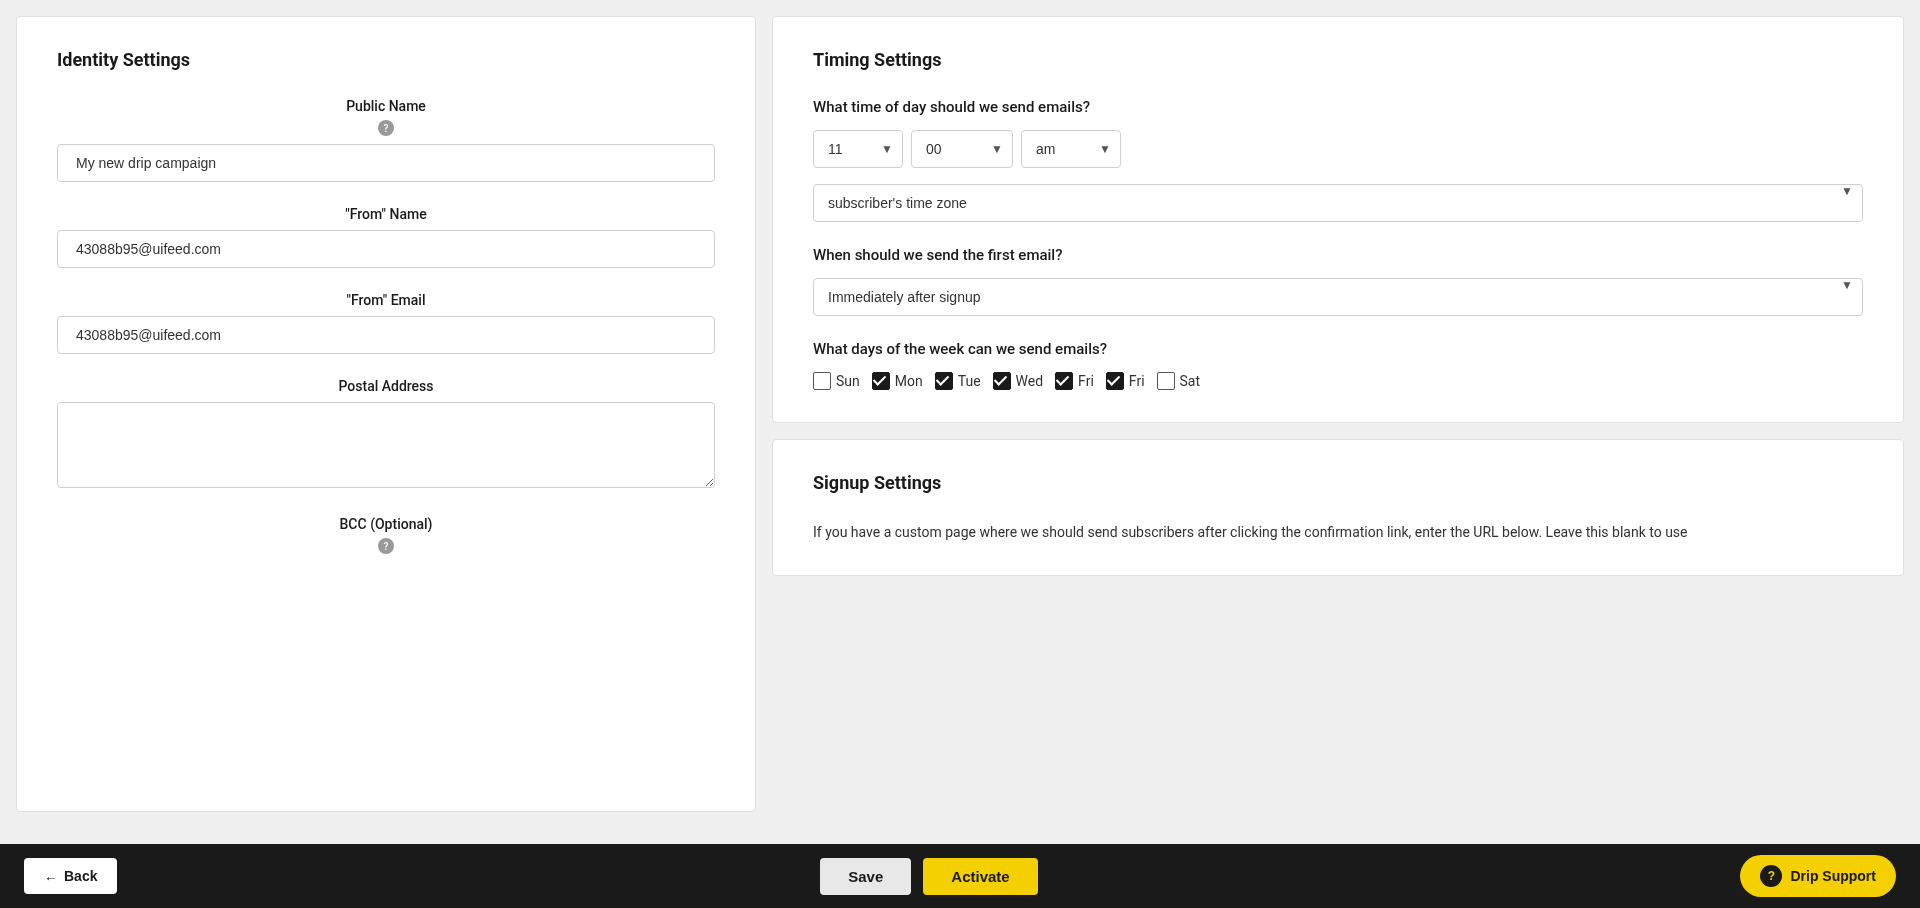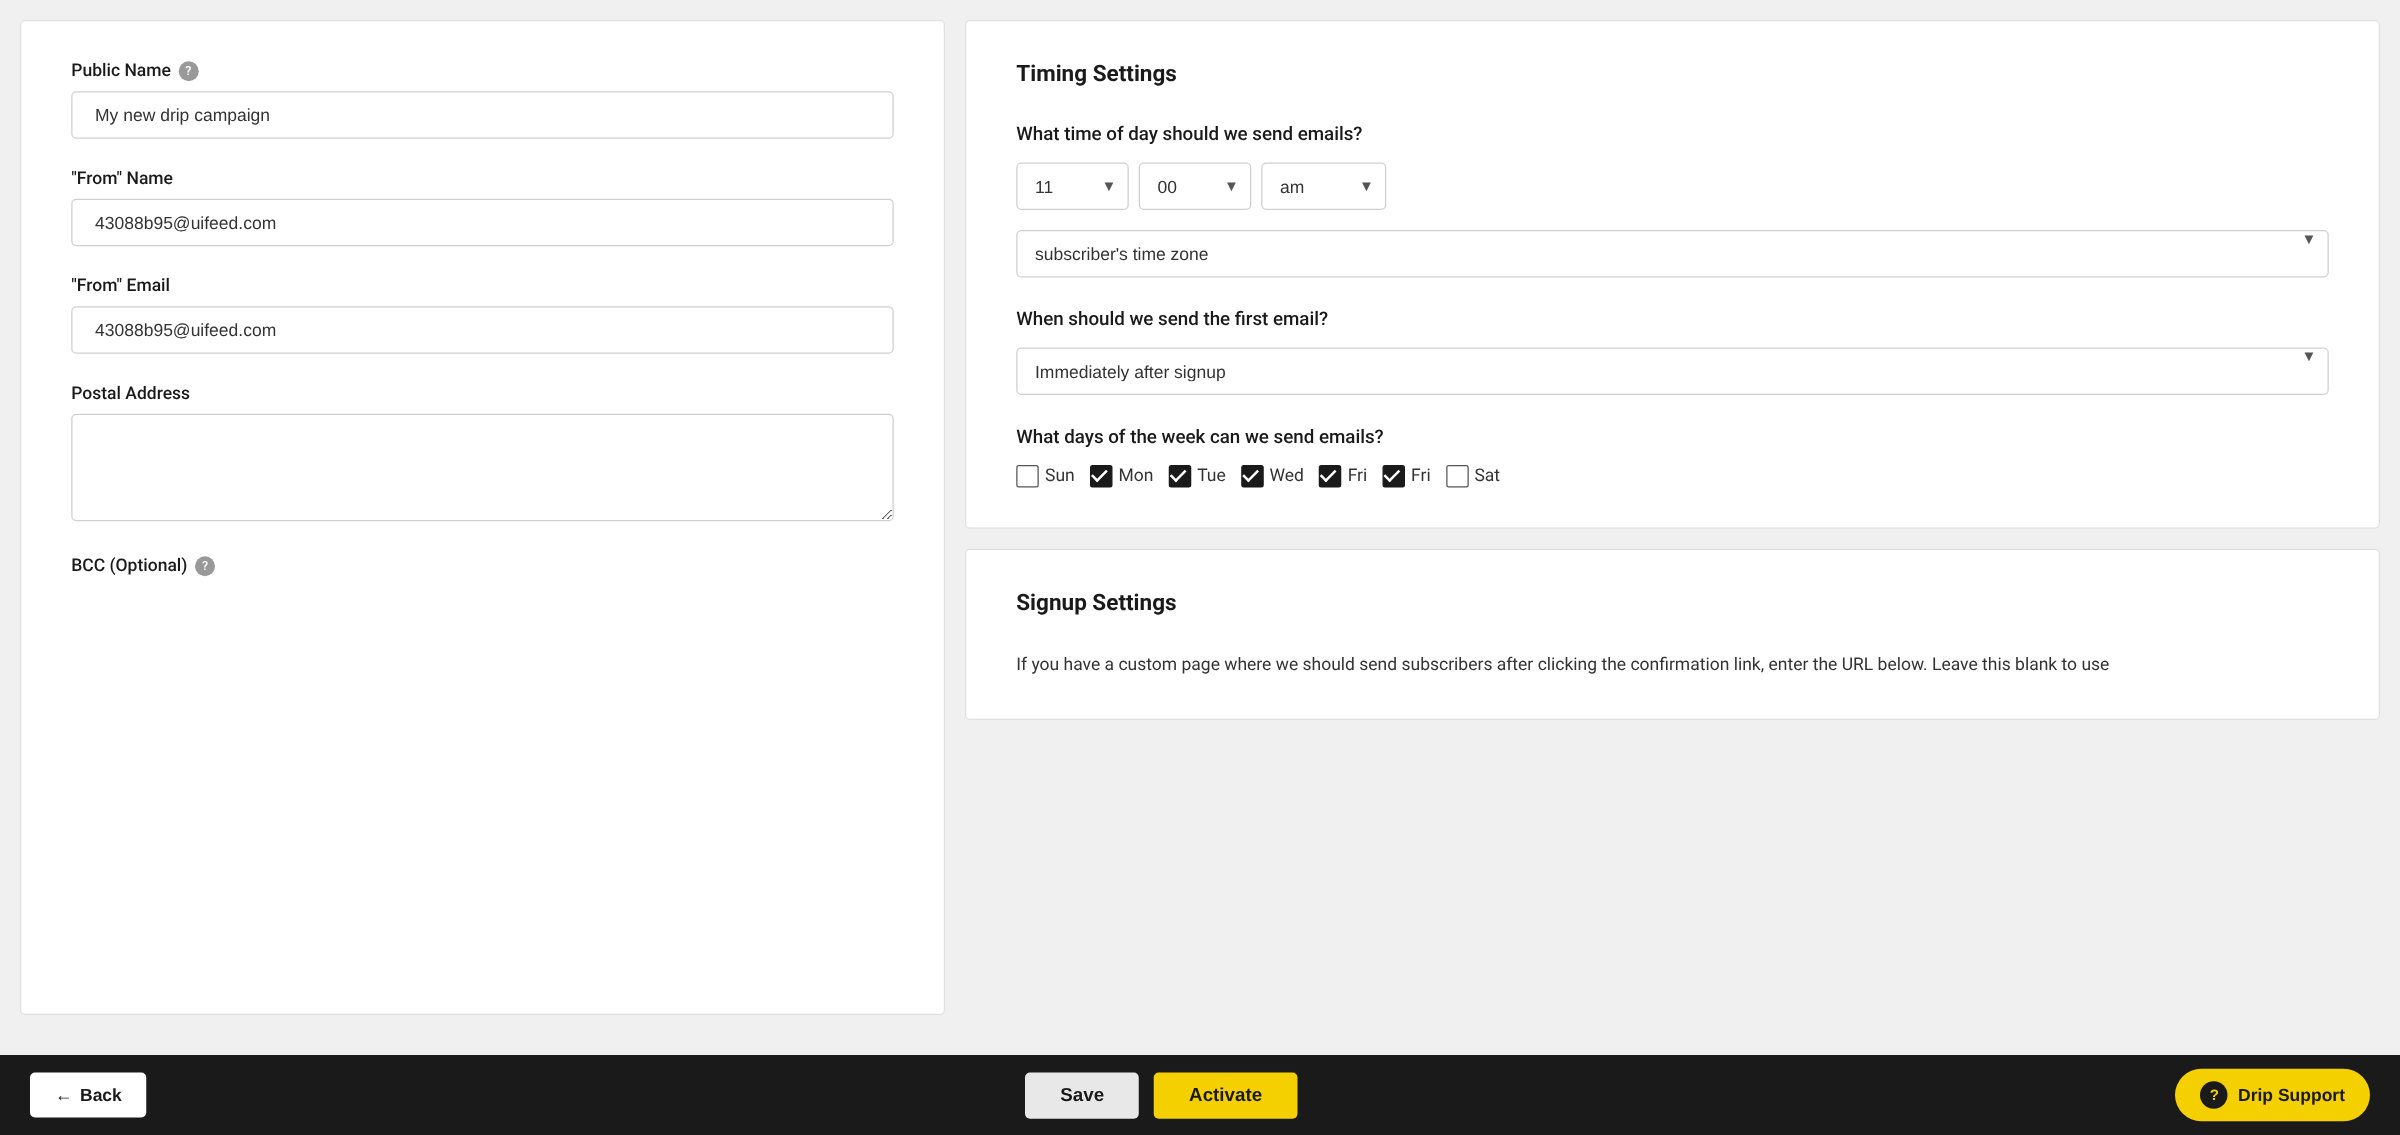--- a/index.html
+++ b/index.html
@@ -40,20 +40,21 @@
     }
 
     .field-label {
       font-size: 14px;
       font-weight: 500;
       color: #1a1a1a;
       margin-bottom: 8px;
       display: flex;
       align-items: center;
       gap: 6px;
+      flex-direction: column;
     }
 
     .field-label .help-icon {
       width: 16px;
       height: 16px;
       border-radius: 50%;
       background: #999;
       color: white;
       font-size: 10px;
       display: inline-flex;
@@ -129,21 +130,21 @@
       border-radius: 4px;
       padding: 10px 36px 10px 14px;
       font-size: 14px;
       color: #333;
       background: #fff;
       cursor: pointer;
       outline: none;
     }
 
     .select-input.hour-select { width: 90px; }
-    .select-input.minute-select { width: 90px; }
+    .select-input.minute-select { width: 102px; }
     .select-input.ampm-select { width: 100px; }
     .select-input.full-select { width: 100%; }
 
     .select-chevron {
       position: absolute;
       right: 10px;
       pointer-events: none;
       color: #555;
       font-size: 12px;
     }
@@ -319,20 +320,21 @@
     .page-spacer {
       height: 80px;
     }
   </style>
 </head>
 <body>
 
 <div class="main-content">
 
   <div class="left-panel">
+    <h2 class="panel-title">Identity Settings</h2>
 
     <div class="field-group">
       <label class="field-label">
         <span>Public Name</span>
         <span class="help-icon">?</span>
       </label>
       <input type="text" class="text-input" value="My new drip campaign" style="">
     </div>
 
     <div class="field-group">

